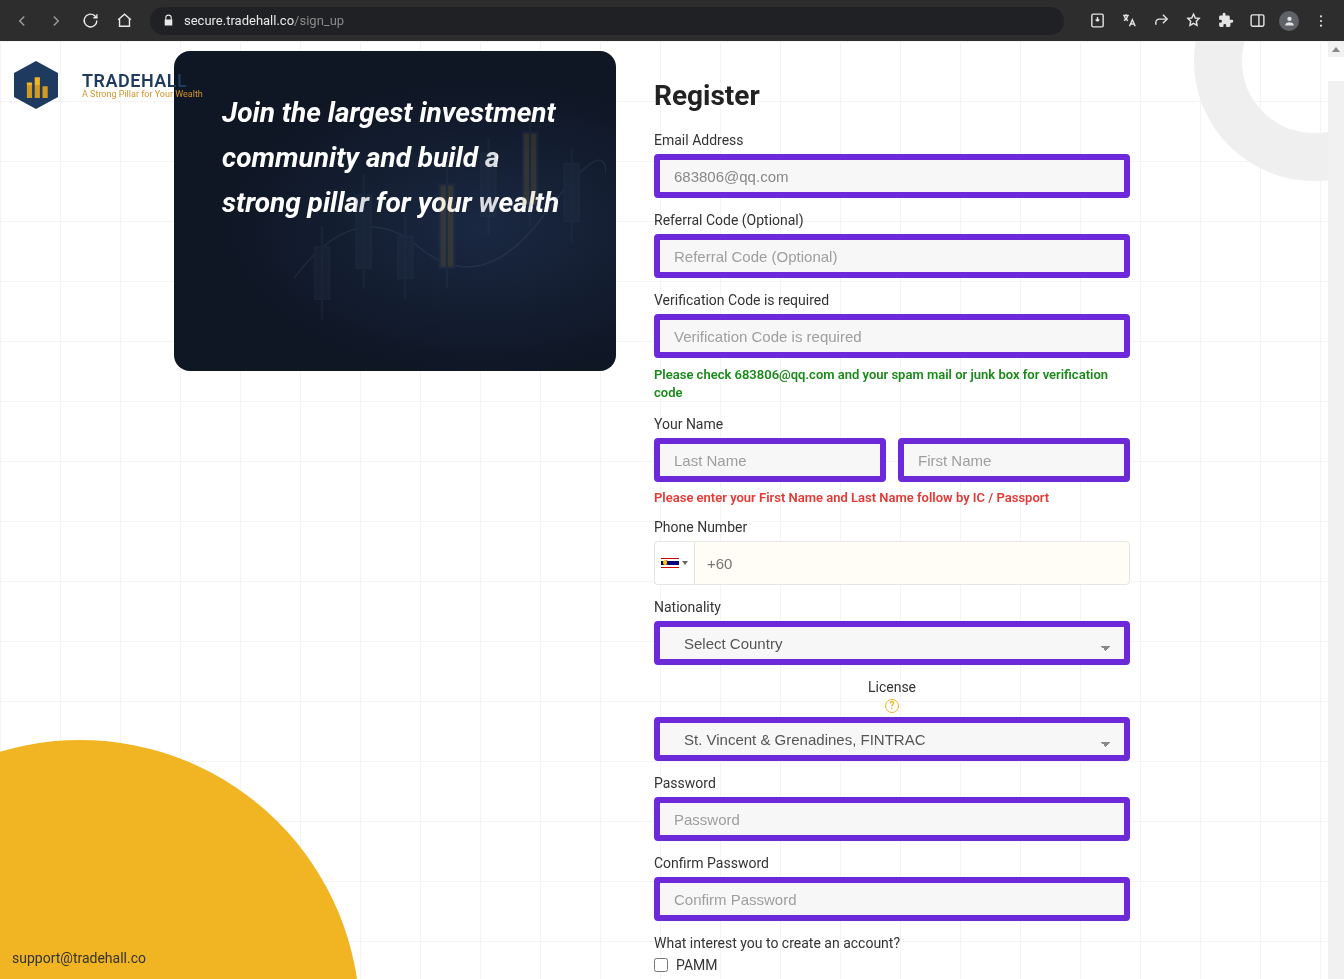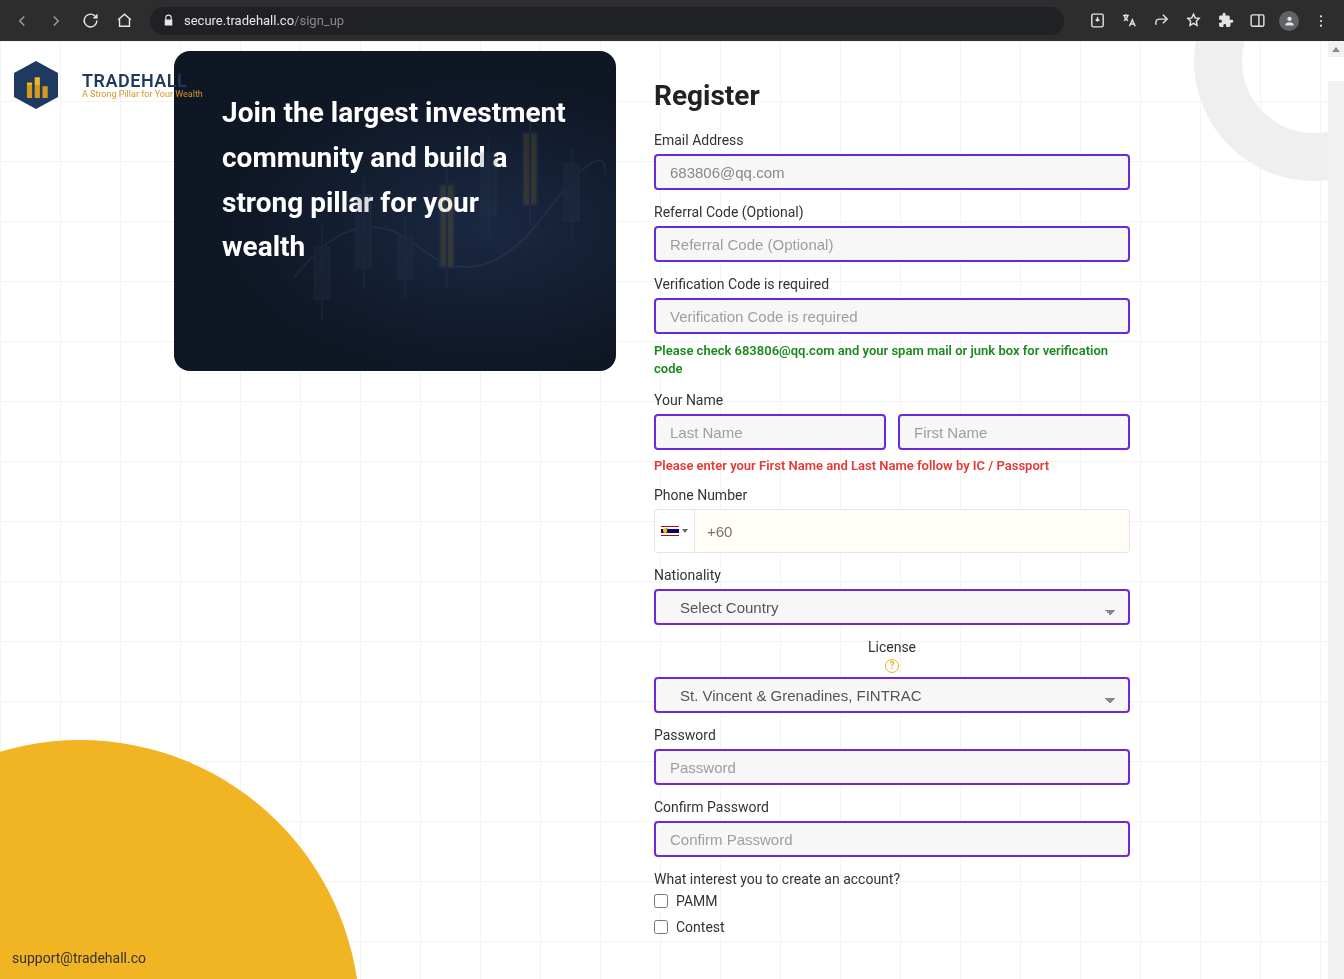--- a/index.html
+++ b/index.html
@@ -117,20 +117,21 @@
     background: radial-gradient(ellipse at 70% 55%, #1a2842 0%, #0f1624 60%);
     padding: 40px 48px 20px 48px;
     color:#fff;
     z-index:2;
     overflow:hidden;
   }
   .hero h1 {
     font-size:28px;
     font-weight:700;
     line-height:1.6;
+    font-style:italic;
   }
   .hero-candles {
     position:absolute; right:10px; top:40px; bottom:10px; left:120px;
     opacity:0.18;
   }
 
   .form {
     position:absolute;
     left:654px; right:214px; top:38px;
     z-index:3;
@@ -148,22 +149,22 @@
   .label-with-icon { display:flex; align-items:center; gap:2px;flex-direction:column;}
   .help-icon {
     width:14px; height:14px; border-radius:50%;
     border:1.5px solid #f1b423; color:#f1b423;
     font-size:10px; line-height:11px; text-align:center;
     font-weight:700; position:relative; top:-4px;
   }
 
   .input, .select {
     width:100%;
-    height:36px;
-    border:2px solid #6d28d9;
+    height:44px;
+    border:6px solid #6d28d9;
     background:#f7f7f7;
     border-radius:4px;
     padding:0 14px;
     font-size:15px;
     color:#333;
   }
   .input::placeholder{ color:#9e9e9e; }
   .select { appearance:none; -webkit-appearance:none; color:#555; background-image: linear-gradient(45deg, transparent 50%, #888 50%), linear-gradient(135deg, #888 50%, transparent 50%); background-position: calc(100% - 18px) 19px, calc(100% - 13px) 19px; background-size:5px 5px,5px 5px; background-repeat:no-repeat;padding-left:24px; }
 
   .row { display:flex; gap:12px; }

